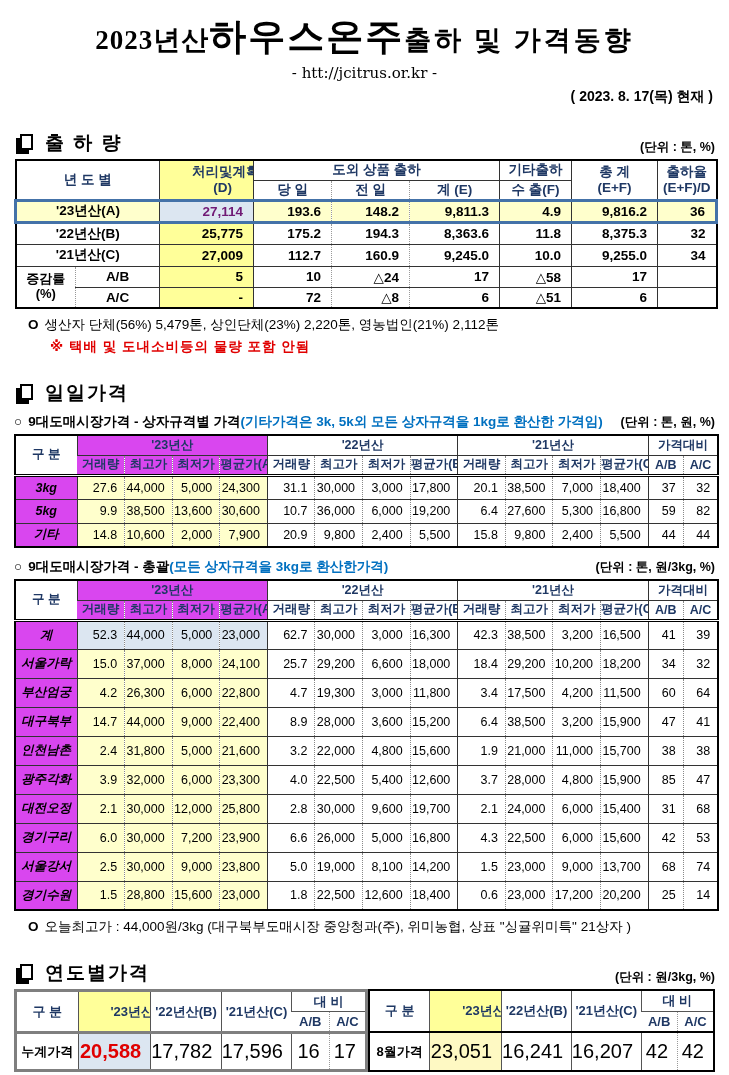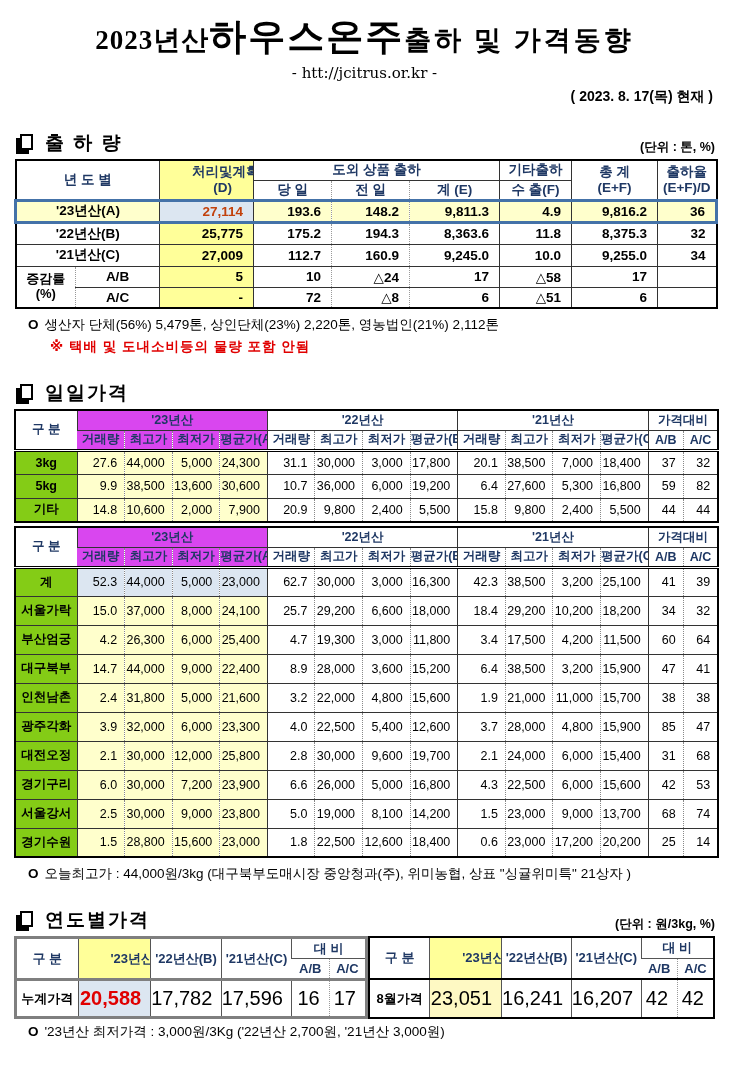--- a/index.html
+++ b/index.html
@@ -29,21 +29,21 @@
 
   
   #t1 { border:2px solid #000; margin-top:3px; }
   #t1 th, #t1 td { border-left:1px solid #333; border-top:1px solid #333; font-size:13.5px; }
   #t1 thead th { color:#1F3864; font-weight:bold; height:20px; }
   #t1 tbody th { font-weight:bold; height:22px; }
   #t1 td { text-align:right; padding-right:10px; font-weight:bold; }
   #t1 .h2 { line-height:1.15; }
   .ycol { background:#FFFF99;padding-left:32px; }
   .ylw  { background:#FFFFCC; }
-  .dcell { background:#DCE6F1; color:#c2410c; }
+  .dcell { background:#DCE6F1; color:#701a75; }
   .dl { border-left:1px dotted #999 !important; }
   #t1 tr.sel > th, #t1 tr.sel > td { border-top:3px solid #4472A8; border-bottom:3px solid #4472A8; }
   #t1 tr.sel > :first-child { border-left:3px solid #4472A8; }
   #t1 tr.sel > :last-child  { border-right:3px solid #4472A8; }
   #t1 .chg { font-size:13px; line-height:1.1; }
   #t1 tr.chgrow th, #t1 tr.chgrow td { height:21px; }
 
   
   .note { font-size:13.5px; margin-top:7px; padding-left:14px; }
   .note .bullet { font-weight:bold; margin-right:6px; }
@@ -51,21 +51,21 @@
 
   
   .sub-row { display:flex; justify-content:space-between; align-items:flex-end; margin-top:7px; }
   .sub-left { font-size:13.5px; font-weight:bold; }
   .sub-left .bullet { margin-right:6px; font-weight:normal; }
   .sub-note { color:#0070C0; }
   
   .pt { border:2px solid #000; margin-top:3px; }
   .pt th, .pt td { border-left:1px dotted #888; border-top:1px solid #333; font-size:12.5px; }
   .pt thead th { color:#1F3864; font-weight:bold; height:20px; }
-  .pt tbody th { font-weight:bold; background:#84cc16; }
+  .pt tbody th { font-weight:bold; background:#d946ef;font-style:italic; }
   .pt td { text-align:right; padding-right:7px; }
   .pt th:first-child { border-left:none; }
   .pt .sl, .pt td:nth-child(2), .pt td:nth-child(6), .pt td:nth-child(10), .pt td:nth-child(14) { border-left:1px solid #333; }
   .pt thead .y23h { background:#d946ef; }
   .pt tbody td:nth-child(-n+5) { background:#FFFFCC; }
   .pt tbody tr.hl td:nth-child(-n+5) { background:#DCE6F1; }
   .pt tbody tr:first-child th, .pt tbody tr:first-child td { border-top:3px double #000; }
   #t2 tbody th, #t2 tbody td { height:24px; }
   #t3 tbody th, #t3 tbody td { height:29px; }
 
@@ -209,20 +209,26 @@
   </div>
   <div class="warn">※ 택배 및 도내소비등의 물량 포함 안됨</div>
 
   <div class="sec-row">
     <span class="sec-title">
       <span class="sec-icon"></span>
       <span>일일가격</span>
     </span>
   </div>
 
+  <div class="sub-row">
+    <span class="sub-left">
+      <span class="bullet">○</span><span>9대도매시장가격 - 상자규격별 가격</span><span class="sub-note">(기타가격은 3k, 5k외 모든 상자규격을 1kg로 환산한 가격임)</span>
+    </span>
+    <span class="unit">(단위 : 톤,  원, %)</span>
+  </div>
 
   <table id="t2" class="pt">
     <colgroup>
         <col style="width:62px">
         <col span="12" style="width:47.6px">
         <col style="width:35px">
         <col style="width:35px">
       </colgroup>
     <thead>
       <tr>
@@ -297,20 +303,26 @@
           <td>15.8</td>
           <td>9,800</td>
           <td>2,400</td>
           <td>5,500</td>
           <td>44</td>
           <td>44</td>
         </tr>
       </tbody>
   </table>
 
+  <div class="sub-row" style="margin-top:10px;">
+    <span class="sub-left">
+      <span class="bullet">○</span><span>9대도매시장가격 - 총괄</span><span class="sub-note">(모든 상자규격을 3kg로 환산한가격)</span>
+    </span>
+    <span class="unit">(단위 : 톤, 원/3kg, %)</span>
+  </div>
 
   <table id="t3" class="pt">
     <colgroup>
         <col style="width:62px">
         <col span="12" style="width:47.6px">
         <col style="width:35px">
         <col style="width:35px">
       </colgroup>
     <thead>
       <tr>
@@ -344,21 +356,21 @@
           <td>44,000</td>
           <td>5,000</td>
           <td>23,000</td>
           <td>62.7</td>
           <td>30,000</td>
           <td>3,000</td>
           <td>16,300</td>
           <td>42.3</td>
           <td>38,500</td>
           <td>3,200</td>
-          <td>25,100</td>
+          <td>16,500</td>
           <td>41</td>
           <td>39</td>
         </tr>
         <tr>
           <th>서울가락</th>
           <td>15.0</td>
           <td>37,000</td>
           <td>8,000</td>
           <td>24,100</td>
           <td>25.7</td>
@@ -370,21 +382,21 @@
           <td>10,200</td>
           <td>18,200</td>
           <td>34</td>
           <td>32</td>
         </tr>
         <tr>
           <th>부산엄궁</th>
           <td>4.2</td>
           <td>26,300</td>
           <td>6,000</td>
-          <td>25,400</td>
+          <td>22,800</td>
           <td>4.7</td>
           <td>19,300</td>
           <td>3,000</td>
           <td>11,800</td>
           <td>3.4</td>
           <td>17,500</td>
           <td>4,200</td>
           <td>11,500</td>
           <td>60</td>
           <td>64</td>

